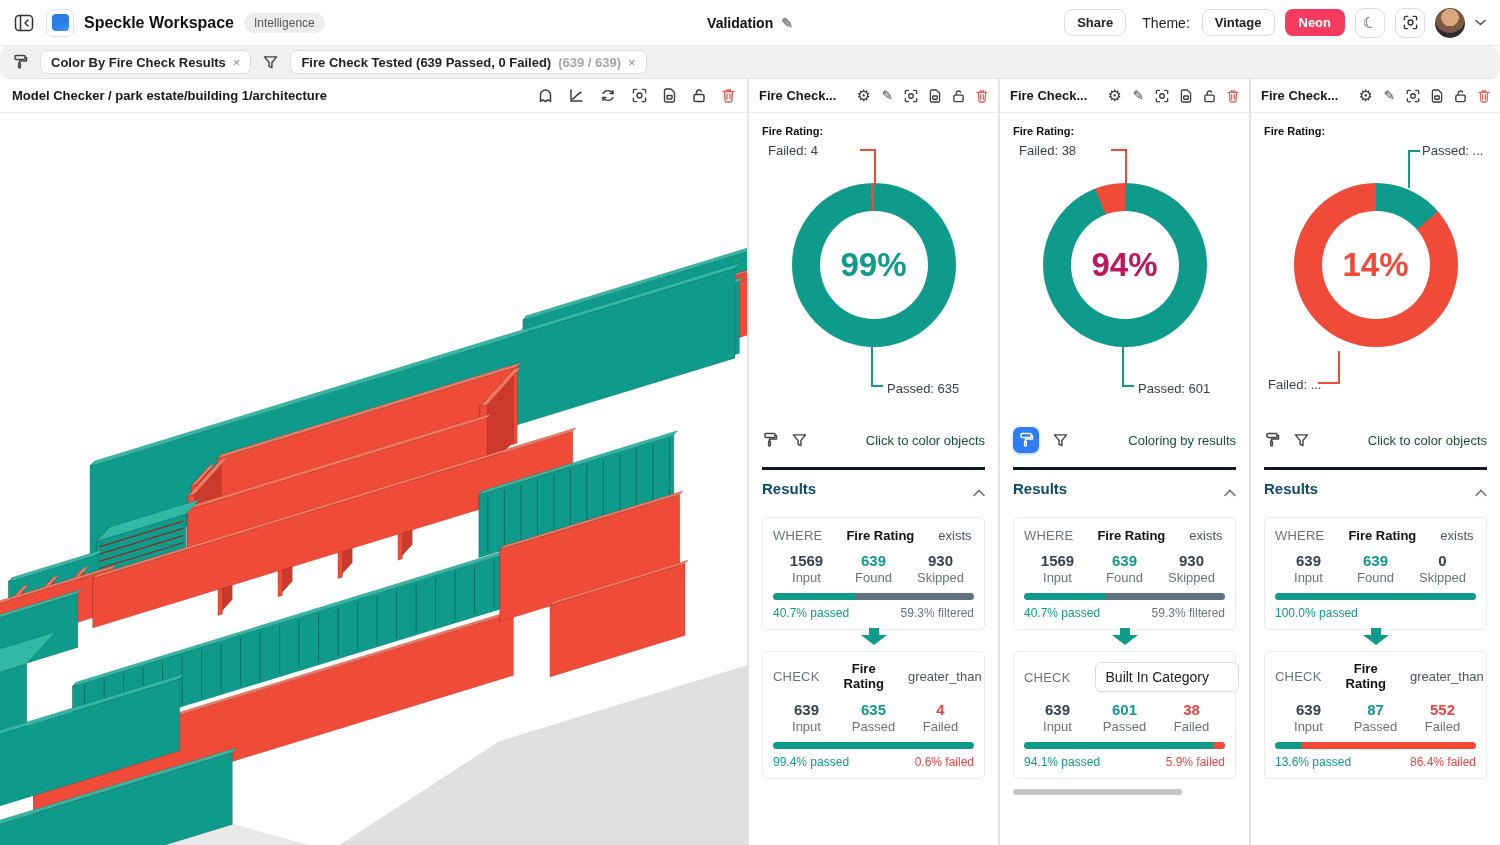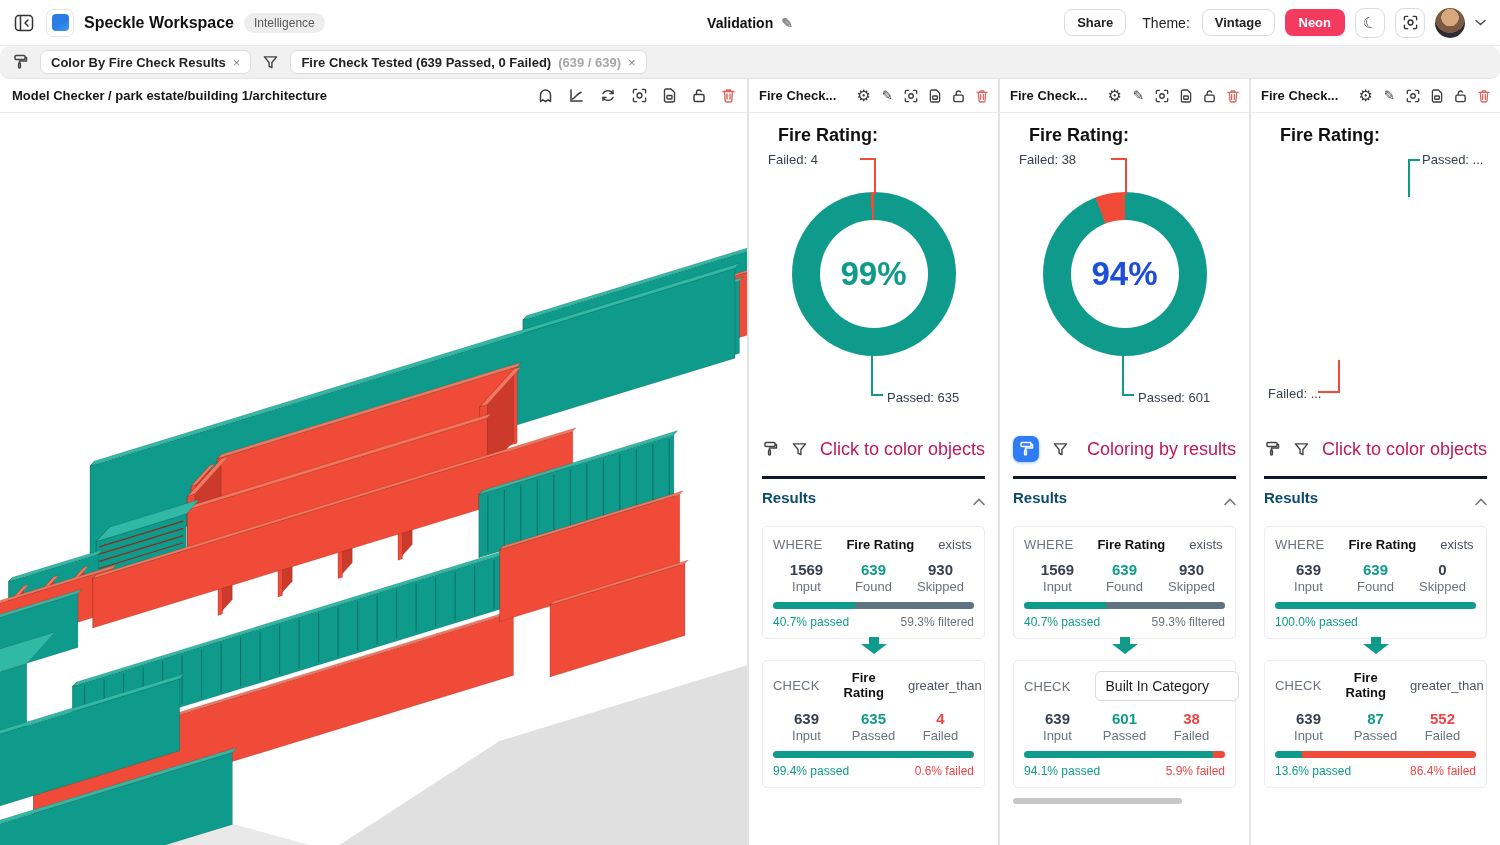--- a/index.html
+++ b/index.html
@@ -54,21 +54,21 @@
   .hdr-icons { margin-left:auto; display:flex; align-items:center; gap:16px; }
   .hdr-icons .hbtn { background:none; border:none; color:#3c3c3c; display:flex; padding:0; }
   .hbtn.danger { color:#e0635c; }
   .gear-glyph { font-size:16px; line-height:1; }
   .viewer-body { flex:1; position:relative; overflow:hidden; background:#fff; }
 
   .panel { width:249px; background:#fff; display:flex; flex-direction:column; }
   .panel .pane-header { padding:0 10px; }
   .panel .hdr-icons { gap:11px; }
   .panel-body { padding:4px 13px 0; overflow:hidden; flex:1; }
-  .metric-label { font-size:18px; font-weight:700; color:#101010; margin:8px 16px 0; }
+  .metric-label { font-size:11px; font-weight:700; color:#101010; margin:8px 0 0; }
 
   
   .donut-wrap { position:relative; height:288px; }
   .donut { position:absolute; left:50%; top:46px; transform:translateX(-50%);
     width:164px; height:164px; border-radius:50%; }
   .hole { position:absolute; left:50%; top:50%; transform:translate(-50%,-50%);
     width:108px; height:108px; border-radius:50%; background:#fff;
     display:flex; align-items:center; justify-content:center; }
   .pct { font-size:33px; font-weight:700; }
   .dlabel { position:absolute; font-size:13px; color:#374151; white-space:nowrap; }
@@ -85,21 +85,21 @@
   .mirror .lf2 { left:4px; top:240px; }
   .lead-f2 { left:54px; top:214px; width:22px; height:33px;
     border-right:2px solid #f04b38; border-bottom:2px solid #f04b38; }
 
   .caption-row { display:flex; align-items:center; margin-top:0px; height:30px; }
   .cap-icons { display:flex; align-items:center; gap:14px; color:#444; }
   .cap-btn { background:none; border:none; color:#444; display:flex; padding:0; }
   .cap-btn.active { background:#2e7df6; color:#fff; width:26px; height:26px;
     border-radius:7px; align-items:center; justify-content:center;
     box-shadow:0 1px 3px rgba(46,125,246,.45); }
-  .caption { margin-left:auto; font-size:18px; color:#be185d; }
+  .caption { margin-left:auto; font-size:13px; color:#14532d; }
 
   .results-hdr { display:flex; align-items:flex-end; margin-top:12px; padding:10px 0;
     border-top:3px solid #0f172a; font-size:15px; font-weight:600; color:#0c4a6e; }
   .results-hdr .chev { margin-left:auto; color:#777; background:none; border:none; display:flex; }
 
   .card { border:1px solid #ececec; border-radius:5px; padding:10px 10px 9px; margin-top:10px; }
   .clause-hdr { display:flex; align-items:center; gap:24px; font-size:13px; }
   .kw { color:#6b7280; letter-spacing:.2px; }
   .prop { font-weight:700; color:#111; }
   .prop.wrap { max-width:56px; text-align:center; line-height:1.15; }
@@ -591,21 +591,21 @@
               <path d="M1 3.5 h11 M4.5 3.5 V2 h4 v1.5 M2.5 3.5 l0.7 9.2 a1.4 1.4 0 0 0 1.4 1.3 h3.8 a1.4 1.4 0 0 0 1.4 -1.3 L10.5 3.5 M5 6 v5 M8 6 v5"></path>
             </svg>
           </button>
       </span>
     </div>
     <div class="panel-body">
       <div class="metric-label">Fire Rating:</div>
       <div class="donut-wrap">
         <div class="donut" style="background: conic-gradient(rgb(15, 155, 139) 94.1%, rgb(240, 75, 56) 0deg);">
           <div class="hole">
-              <span class="pct" style="color: #1d4ed8;">94%</span>
+              <span class="pct" style="color: #be185d;">94%</span>
             </div>
         </div>
         <span class="dlabel lf">Failed: 38</span>
         <span class="leader lead-f"></span>
         <span class="dlabel lp">Passed: 601</span>
         <span class="leader lead-p"></span>
       </div>
       <div class="caption-row">
         <span class="cap-icons">
           <button class="cap-btn active">
@@ -728,20 +728,25 @@
         <button class="hbtn danger">
             <svg class="icon" width="12" height="14" viewBox="0 0 13 15" fill="none" stroke="currentColor" stroke-width="1.4" stroke-linecap="round" stroke-linejoin="round">
               <path d="M1 3.5 h11 M4.5 3.5 V2 h4 v1.5 M2.5 3.5 l0.7 9.2 a1.4 1.4 0 0 0 1.4 1.3 h3.8 a1.4 1.4 0 0 0 1.4 -1.3 L10.5 3.5 M5 6 v5 M8 6 v5"></path>
             </svg>
           </button>
       </span>
     </div>
     <div class="panel-body">
       <div class="metric-label">Fire Rating:</div>
       <div class="donut-wrap mirror">
+        <div class="donut" style="background: conic-gradient(rgb(15, 155, 139) 13.6%, rgb(240, 75, 56) 0deg);">
+          <div class="hole">
+              <span class="pct" style="color: rgb(240, 75, 56);">14%</span>
+            </div>
+        </div>
         <span class="dlabel lp2">Passed: ...</span>
         <span class="leader lead-p2"></span>
         <span class="dlabel lf2">Failed: ...</span>
         <span class="leader lead-f2"></span>
       </div>
       <div class="caption-row">
         <span class="cap-icons">
           <button class="cap-btn">
               <svg class="icon" width="16" height="16" viewBox="0 0 16 16" fill="none" stroke="currentColor" stroke-width="1.5" stroke-linejoin="round">
                 <rect x="3" y="1.5" width="10" height="4" rx="1"></rect>

